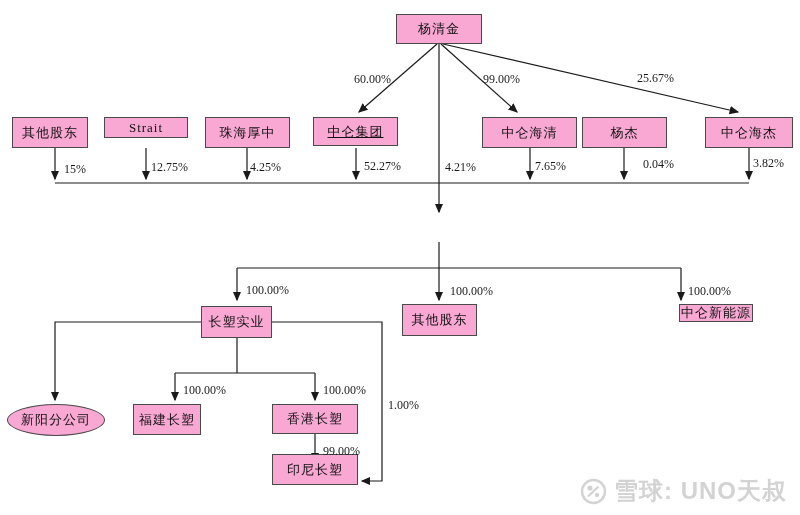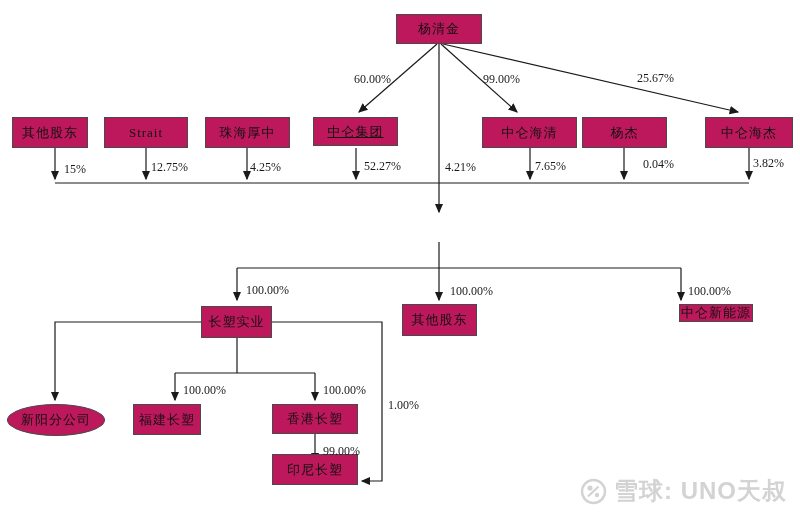--- a/index.html
+++ b/index.html
@@ -2,21 +2,21 @@
 <html><head>
 <meta charset="utf-8">
 <style>
   html,body{margin:0;padding:0;background:#fff;}
   .stage{
     position:relative;width:800px;height:515px;background:#ffffff;
     font-family:"Liberation Serif","DejaVu Serif",serif;overflow:hidden;
   }
   .wires{position:absolute;left:0;top:0;width:800px;height:515px;pointer-events:none;}
   .node{
-    position:absolute;box-sizing:border-box;border:1px solid #4a4a4a;background:#be185d;
+    position:absolute;box-sizing:border-box;border:1px solid #4a4a4a;background:#f9a8d4;
     display:flex;align-items:center;justify-content:center;
     font-size:13px;color:#111;letter-spacing:1px;white-space:nowrap;
   }
   .node.ellipse{border-radius:50%;}
   .node.company{
     background:#a9a9a9;border:1px solid #9e9e9e;color:#2f2f2f;
     font-family:"Liberation Sans","DejaVu Sans",sans-serif;
     font-weight:600;font-size:13px;letter-spacing:1.5px;
   }
   .pct{
@@ -74,21 +74,21 @@
 
       <path d="M315,434 L315,461" marker-end="url(#ah)"></path>
 
       <path d="M272,322 L382,322 L382,481 L362,481" marker-end="url(#ah)"></path>
     </g>
   </svg>
 
   <div class="node" style="left:396px;top:14px;width:86px;height:30px;">杨清金</div>
 
   <div class="node" style="left:12px;top:117px;width:76px;height:31px;">其他股东</div>
-  <div class="node" style="left:104px;top:117px;width:84px;height:31px;">Strait</div>
+  <div class="node" style="left:104px;top:117px;width:84px;height:21px;">Strait</div>
   <div class="node" style="left:205px;top:117px;width:85px;height:31px;">珠海厚中</div>
   <div class="node" style="left:313px;top:117px;width:85px;height:29px;text-decoration:underline;">中仑集团</div>
   <div class="node" style="left:482px;top:117px;width:95px;height:31px;">中仑海清</div>
   <div class="node" style="left:582px;top:117px;width:85px;height:31px;">杨杰</div>
   <div class="node" style="left:705px;top:117px;width:88px;height:31px;">中仑海杰</div>
 
 
   <div class="node" style="left:201px;top:306px;width:71px;height:32px;">长塑实业</div>
   <div class="node" style="left:402px;top:304px;width:75px;height:32px;">其他股东</div>
   <div class="node" style="left:679px;top:304px;width:74px;height:18px;">中仑新能源</div>

